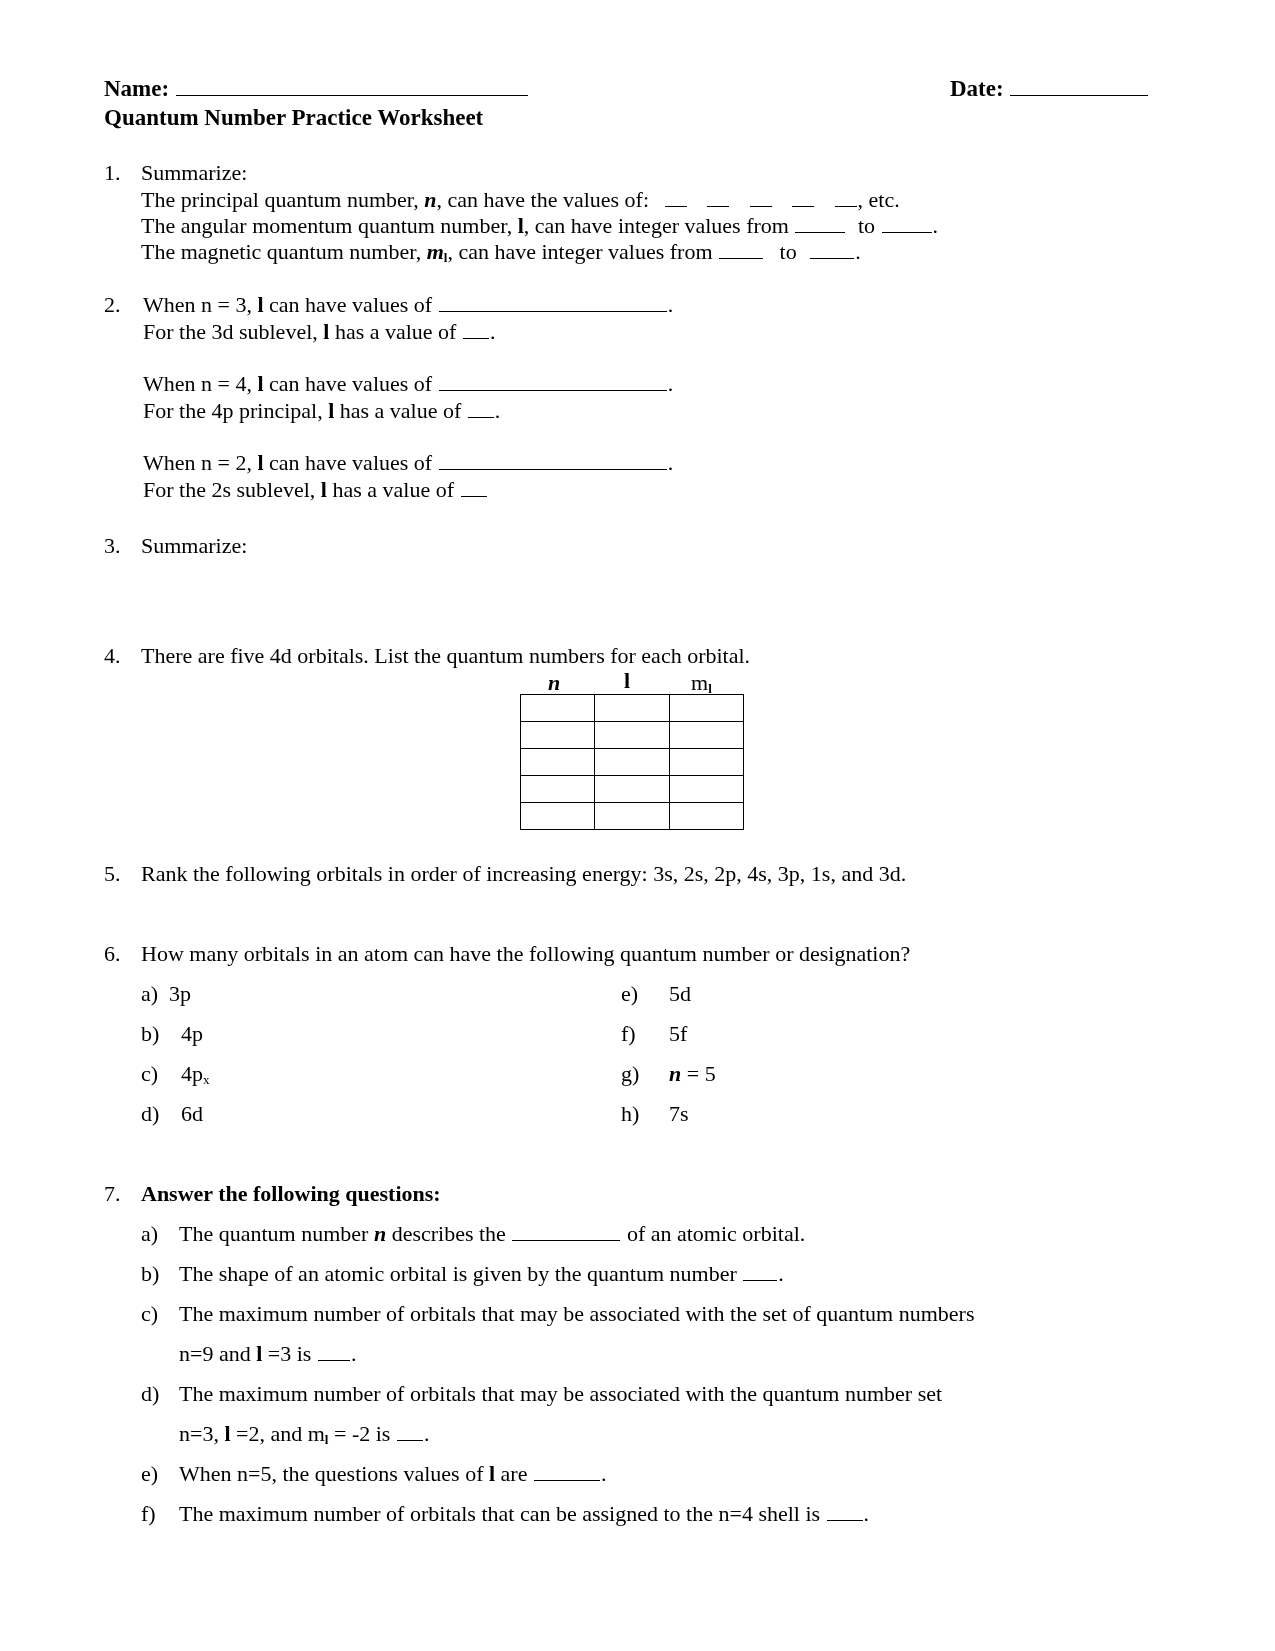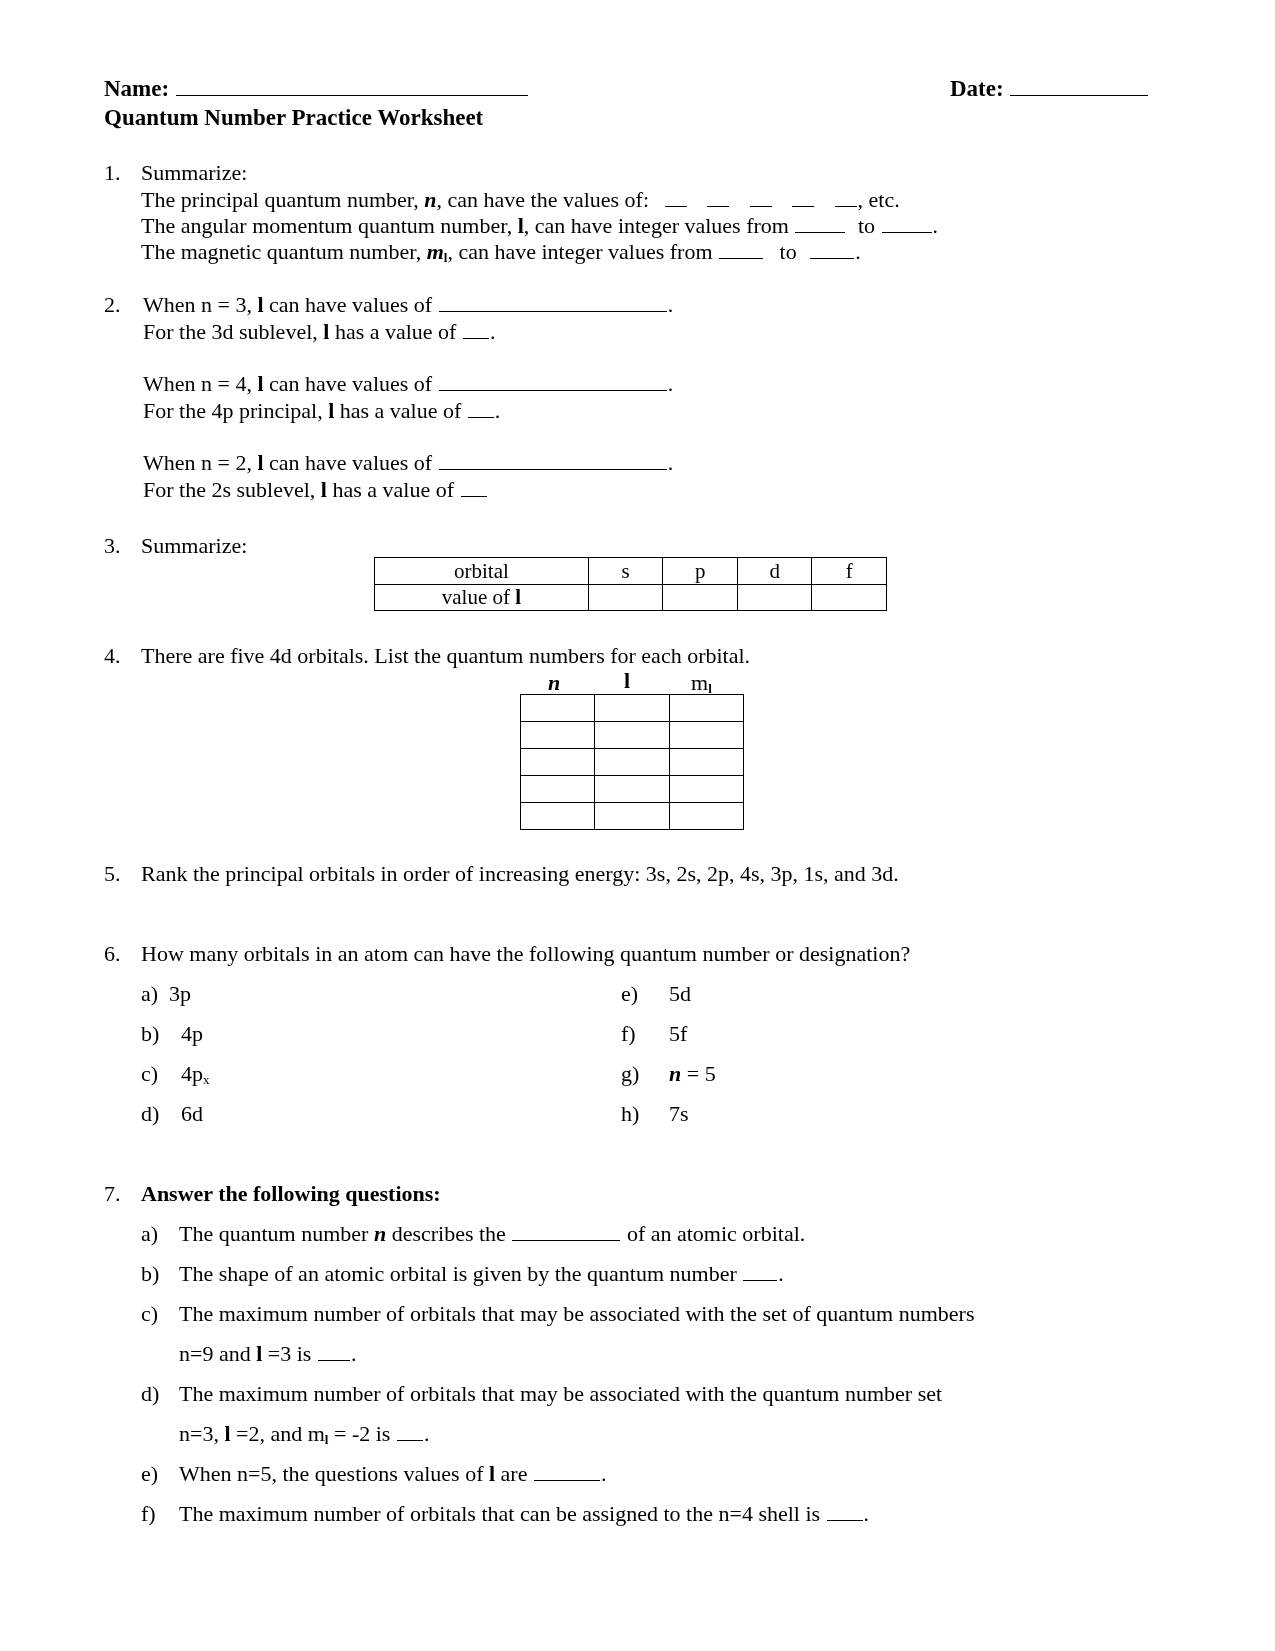--- a/index.html
+++ b/index.html
@@ -75,34 +75,20 @@
 </div>
 <div class="abs" style="left:143px; top:479px;">
   <span>For the 2s sublevel, </span><span class="bold">l</span><span> has a value of</span>
   <span class="blank" style="width:26px;"></span>
 </div>
 
 <div class="abs" style="left:104px; top:535px;">3.</div>
 <div class="abs" style="left:141px; top:535px;">Summarize:</div>
 <table class="grid" style="left:374px; top:557px; width:513px;">
   <tbody>
-      <tr style="height:27px;">
-    <td style="width:214px;">orbital</td>
-    <td style="width:74px;">s</td>
-    <td style="width:74px;">p</td>
-    <td style="width:74px;">d</td>
-    <td style="width:74px;">f</td>
-  </tr>
-  <tr style="height:26px;">
-    <td><span>value of </span><span class="bold">l</span></td>
-    <td></td>
-    <td></td>
-    <td></td>
-    <td></td>
-  </tr>
 </tbody>
   </table>
 
 <div class="abs" style="left:104px; top:645px;">4.</div>
 <div class="abs" style="left:141px; top:645px;">There are five 4d orbitals.  List the quantum numbers for each orbital.</div>
 <div class="abs bi" style="left:548px; top:672px;">n</div>
 <div class="abs bold" style="left:624px; top:670px;">l</div>
 <div class="abs" style="left:691px; top:672px;"><span>m</span><span class="bold sub">l</span></div>
 <table class="grid" style="left:520px; top:694px; width:224px;">
   <tbody>
@@ -128,21 +114,21 @@
       </tr>
   <tr style="height:27px;">
         <td></td>
         <td></td>
         <td></td>
       </tr>
 </tbody>
   </table>
 
 <div class="abs" style="left:104px; top:863px;">5.</div>
-<div class="abs" style="left:141px; top:863px;">Rank the principal orbitals in order of increasing energy:  3s, 2s, 2p, 4s, 3p, 1s, and 3d.</div>
+<div class="abs" style="left:141px; top:863px;">Rank the following orbitals in order of increasing energy:  3s, 2s, 2p, 4s, 3p, 1s, and 3d.</div>
 
 <div class="abs" style="left:104px; top:943px;">6.</div>
 <div class="abs" style="left:141px; top:943px;">How many orbitals in an atom can have the following quantum number or designation?</div>
 
 <div class="abs" style="left:141px; top:983px;"><span>a)</span><span style="position:absolute; left:28px;">3p</span></div>
 <div class="abs" style="left:141px; top:1023px;"><span>b)</span><span style="position:absolute; left:40px;">4p</span></div>
 <div class="abs" style="left:141px; top:1063px;"><span>c)</span><span style="position:absolute; left:40px;"><span>4p</span><span class="sub">x</span></span></div>
 <div class="abs" style="left:141px; top:1103px;"><span>d)</span><span style="position:absolute; left:40px;">6d</span></div>
 
 <div class="abs" style="left:621px; top:983px;"><span>e)</span><span style="position:absolute; left:48px;">5d</span></div>

